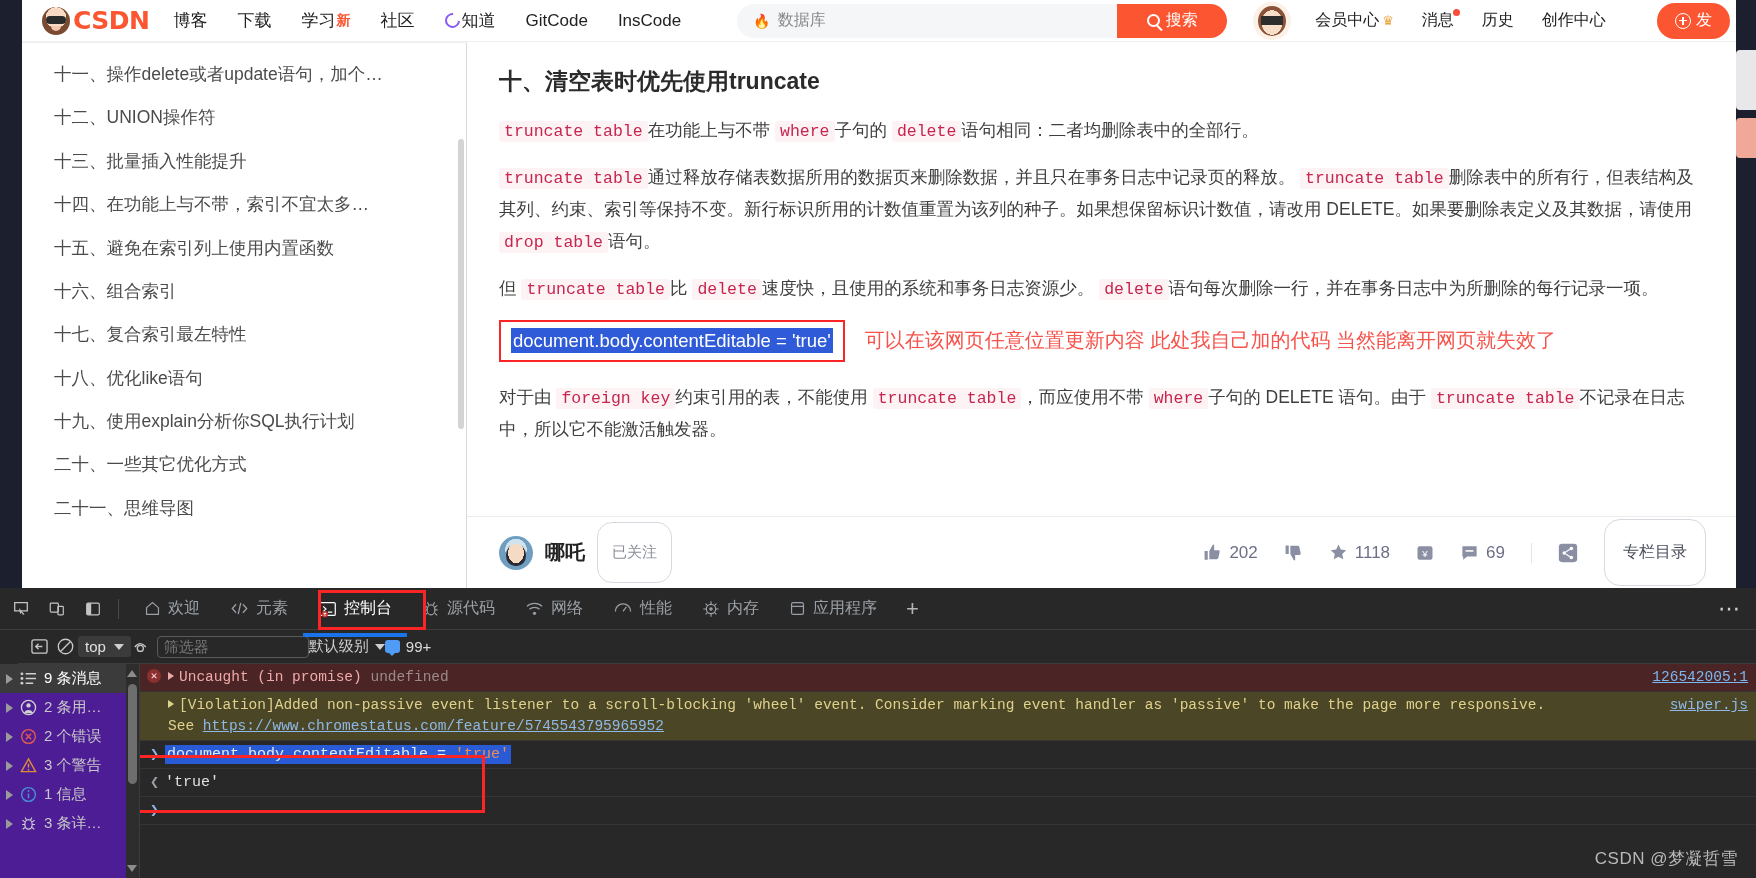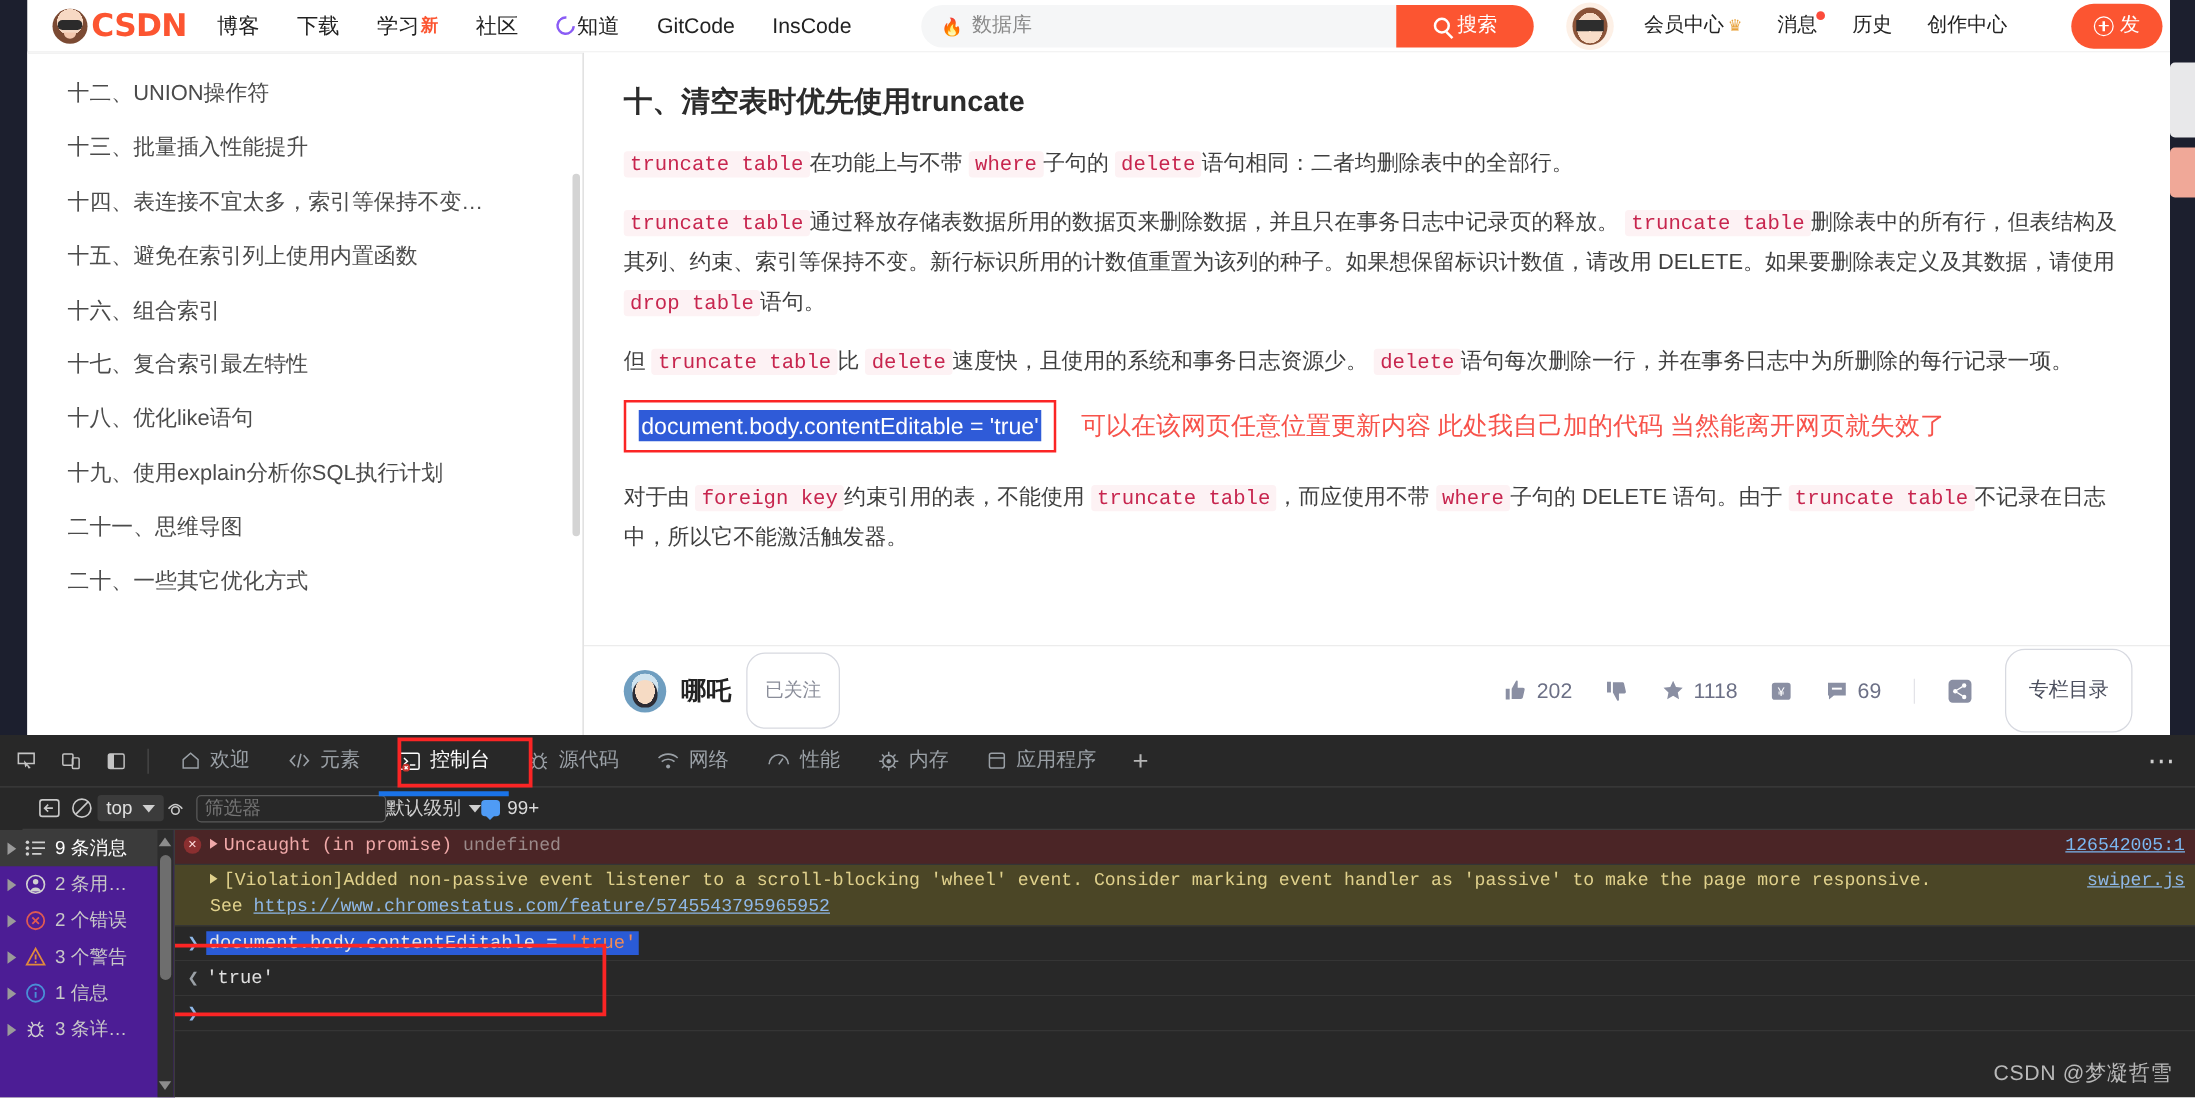--- a/index.html
+++ b/index.html
@@ -441,30 +441,31 @@
 
     <div class="publish-btn">
       <span class="plus-circle"></span>
       <span>发</span>
     </div>
   </div>
 
   <div class="content-area">
 
     <div class="toc">
+      <div class="toc-item">十一、操作delete或者update语句，加个…</div>
       <div class="toc-item">十二、UNION操作符</div>
       <div class="toc-item">十三、批量插入性能提升</div>
-      <div class="toc-item">十四、表连接不宜太多，索引等保持不变…</div>
+      <div class="toc-item">十四、在功能上与不带，索引不宜太多…</div>
       <div class="toc-item">十五、避免在索引列上使用内置函数</div>
       <div class="toc-item">十六、组合索引</div>
       <div class="toc-item">十七、复合索引最左特性</div>
       <div class="toc-item">十八、优化like语句</div>
       <div class="toc-item">十九、使用explain分析你SQL执行计划</div>
+      <div class="toc-item">二十、一些其它优化方式</div>
       <div class="toc-item">二十一、思维导图</div>
-      <div class="toc-item">二十、一些其它优化方式</div>
       <div class="toc-scrollbar">
         <div class="toc-thumb"></div>
       </div>
     </div>
 
     <div class="article">
       <h2>十、清空表时优先使用truncate</h2>
 
       <p>
         <code class="inline">truncate table</code><span>在功能上与不带</span>

